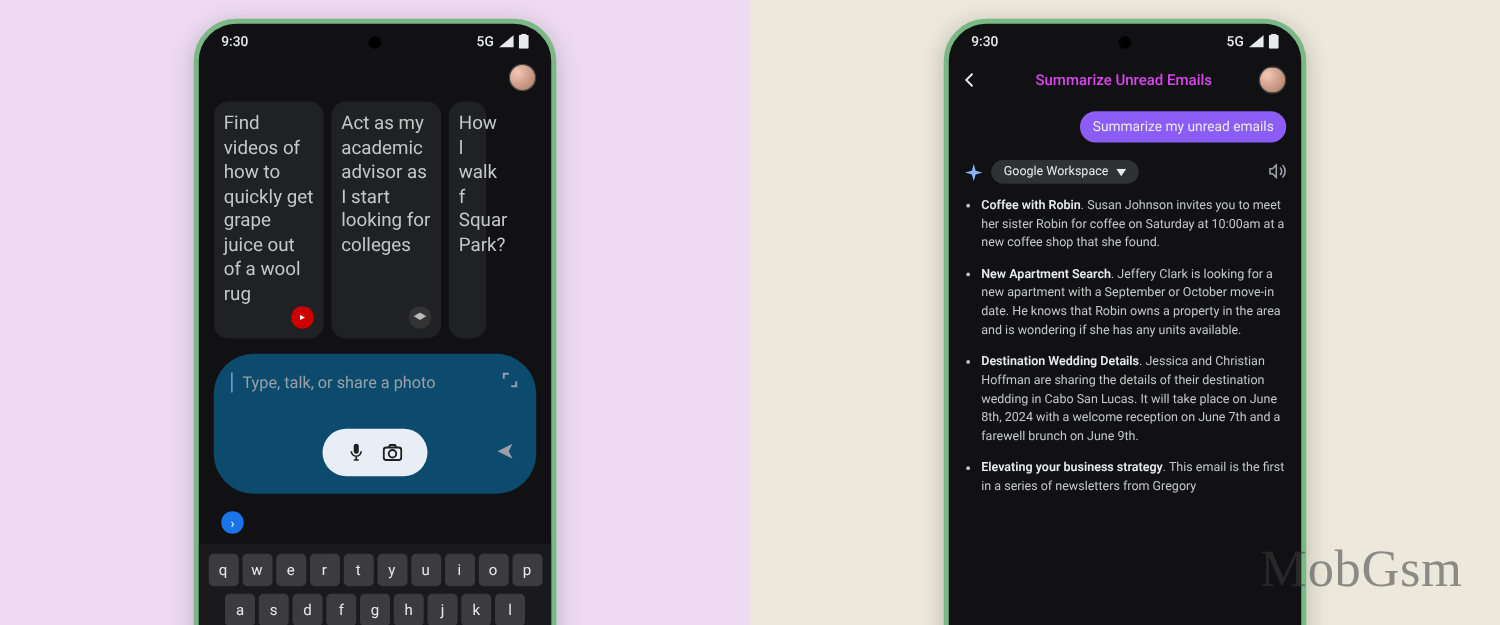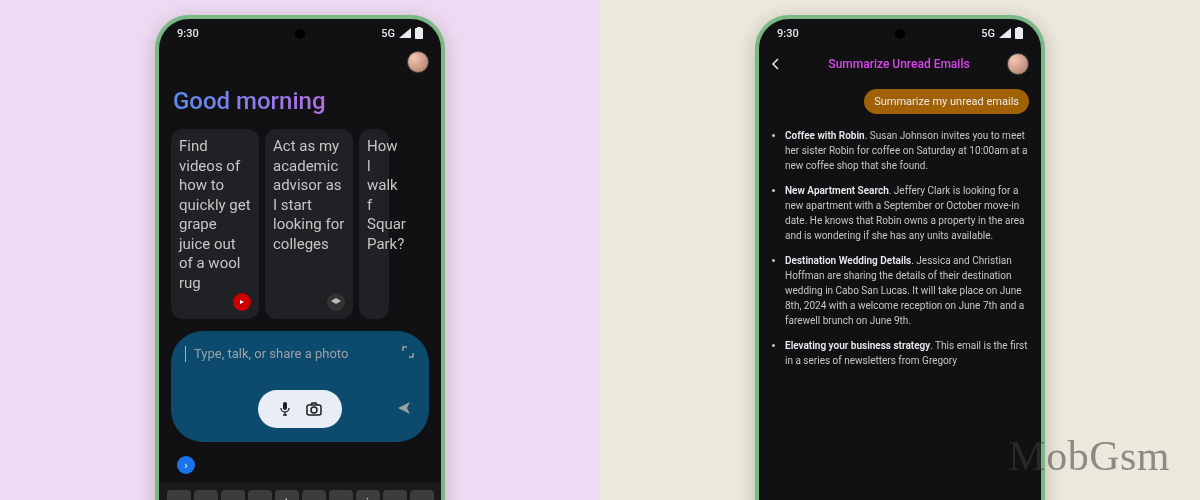--- a/index.html
+++ b/index.html
@@ -219,21 +219,21 @@
     color: #d946ef;
     font-weight: 500;
   }
 
   .user-bubble {
     display: flex;
     justify-content: flex-end;
     margin: 8px 0 14px;
   }
   .bubble {
-    background: #a16207;
+    background: #8b5cf6;
     padding: 6px 10px;
     border-radius: 14px;
     font-size: 11px;
     color: #e8eaed;
   }
 
   .ws-row {
     display: flex;
     align-items: center;
     gap: 6px;
@@ -299,21 +299,20 @@
         <svg width="8" height="12" viewBox="0 0 8 12">
             <rect x="0" y="1" width="8" height="11" rx="1" fill="currentColor"></rect>
             <rect x="2" y="0" width="4" height="2" fill="currentColor"></rect>
           </svg>
       </div>
     </div>
     <div class="screen">
       <div class="header-row">
         <div class="avatar"></div>
       </div>
-      <div class="greeting">Good morning</div>
       <div class="suggestions">
         <div class="sugg-card">
           <div>Find videos of how to quickly get grape juice out of a wool rug</div>
           <div class="sugg-icon yt">
             <svg width="10" height="8" viewBox="0 0 10 8">
                 <path d="M3 2 L3 6 L7 4 Z" fill="#fff"></path>
               </svg>
           </div>
         </div>
         <div class="sugg-card">
@@ -414,20 +413,38 @@
           <svg width="10" height="14" viewBox="0 0 10 14" fill="none" stroke="currentColor" stroke-width="1.5">
               <path d="M7 2 L2 7 L7 12"></path>
             </svg>
         </div>
         <div class="title-center">Summarize Unread Emails</div>
         <div class="avatar"></div>
       </div>
       <div class="user-bubble">
         <div class="bubble">Summarize my unread emails</div>
       </div>
+      <div class="ws-row">
+        <div class="sparkle">
+          <svg width="14" height="14" viewBox="0 0 14 14" fill="currentColor">
+              <path d="M7 0 L8.5 5.5 L14 7 L8.5 8.5 L7 14 L5.5 8.5 L0 7 L5.5 5.5 Z"></path>
+            </svg>
+        </div>
+        <div class="ws-chip">
+          <span>Google Workspace</span>
+          <svg width="8" height="6" viewBox="0 0 8 6" fill="currentColor">
+              <path d="M0 0 L8 0 L4 6 Z"></path>
+            </svg>
+        </div>
+        <div class="speaker-icon">
+          <svg width="14" height="12" viewBox="0 0 14 12" fill="none" stroke="currentColor" stroke-width="1.3">
+              <path d="M1 4h2l3-3v10l-3-3H1zM9 3a4 4 0 0 1 0 6M11 1a7 7 0 0 1 0 10"></path>
+            </svg>
+        </div>
+      </div>
       <ul class="bullets" id="bullets">
           <li><b>Coffee with Robin</b>. Susan Johnson invites you to meet her sister Robin for coffee on Saturday at 10:00am at a new coffee shop that she found.</li>
           <li><b>New Apartment Search</b>. Jeffery Clark is looking for a new apartment with a September or October move-in date. He knows that Robin owns a property in the area and is wondering if she has any units available.</li>
           <li><b>Destination Wedding Details</b>. Jessica and Christian Hoffman are sharing the details of their destination wedding in Cabo San Lucas. It will take place on June 8th, 2024 with a welcome reception on June 7th and a farewell brunch on June 9th.</li>
           <li><b>Elevating your business strategy</b>. This email is the first in a series of newsletters from Gregory</li>
         </ul>
     </div>
   </div>
 </div>
 

